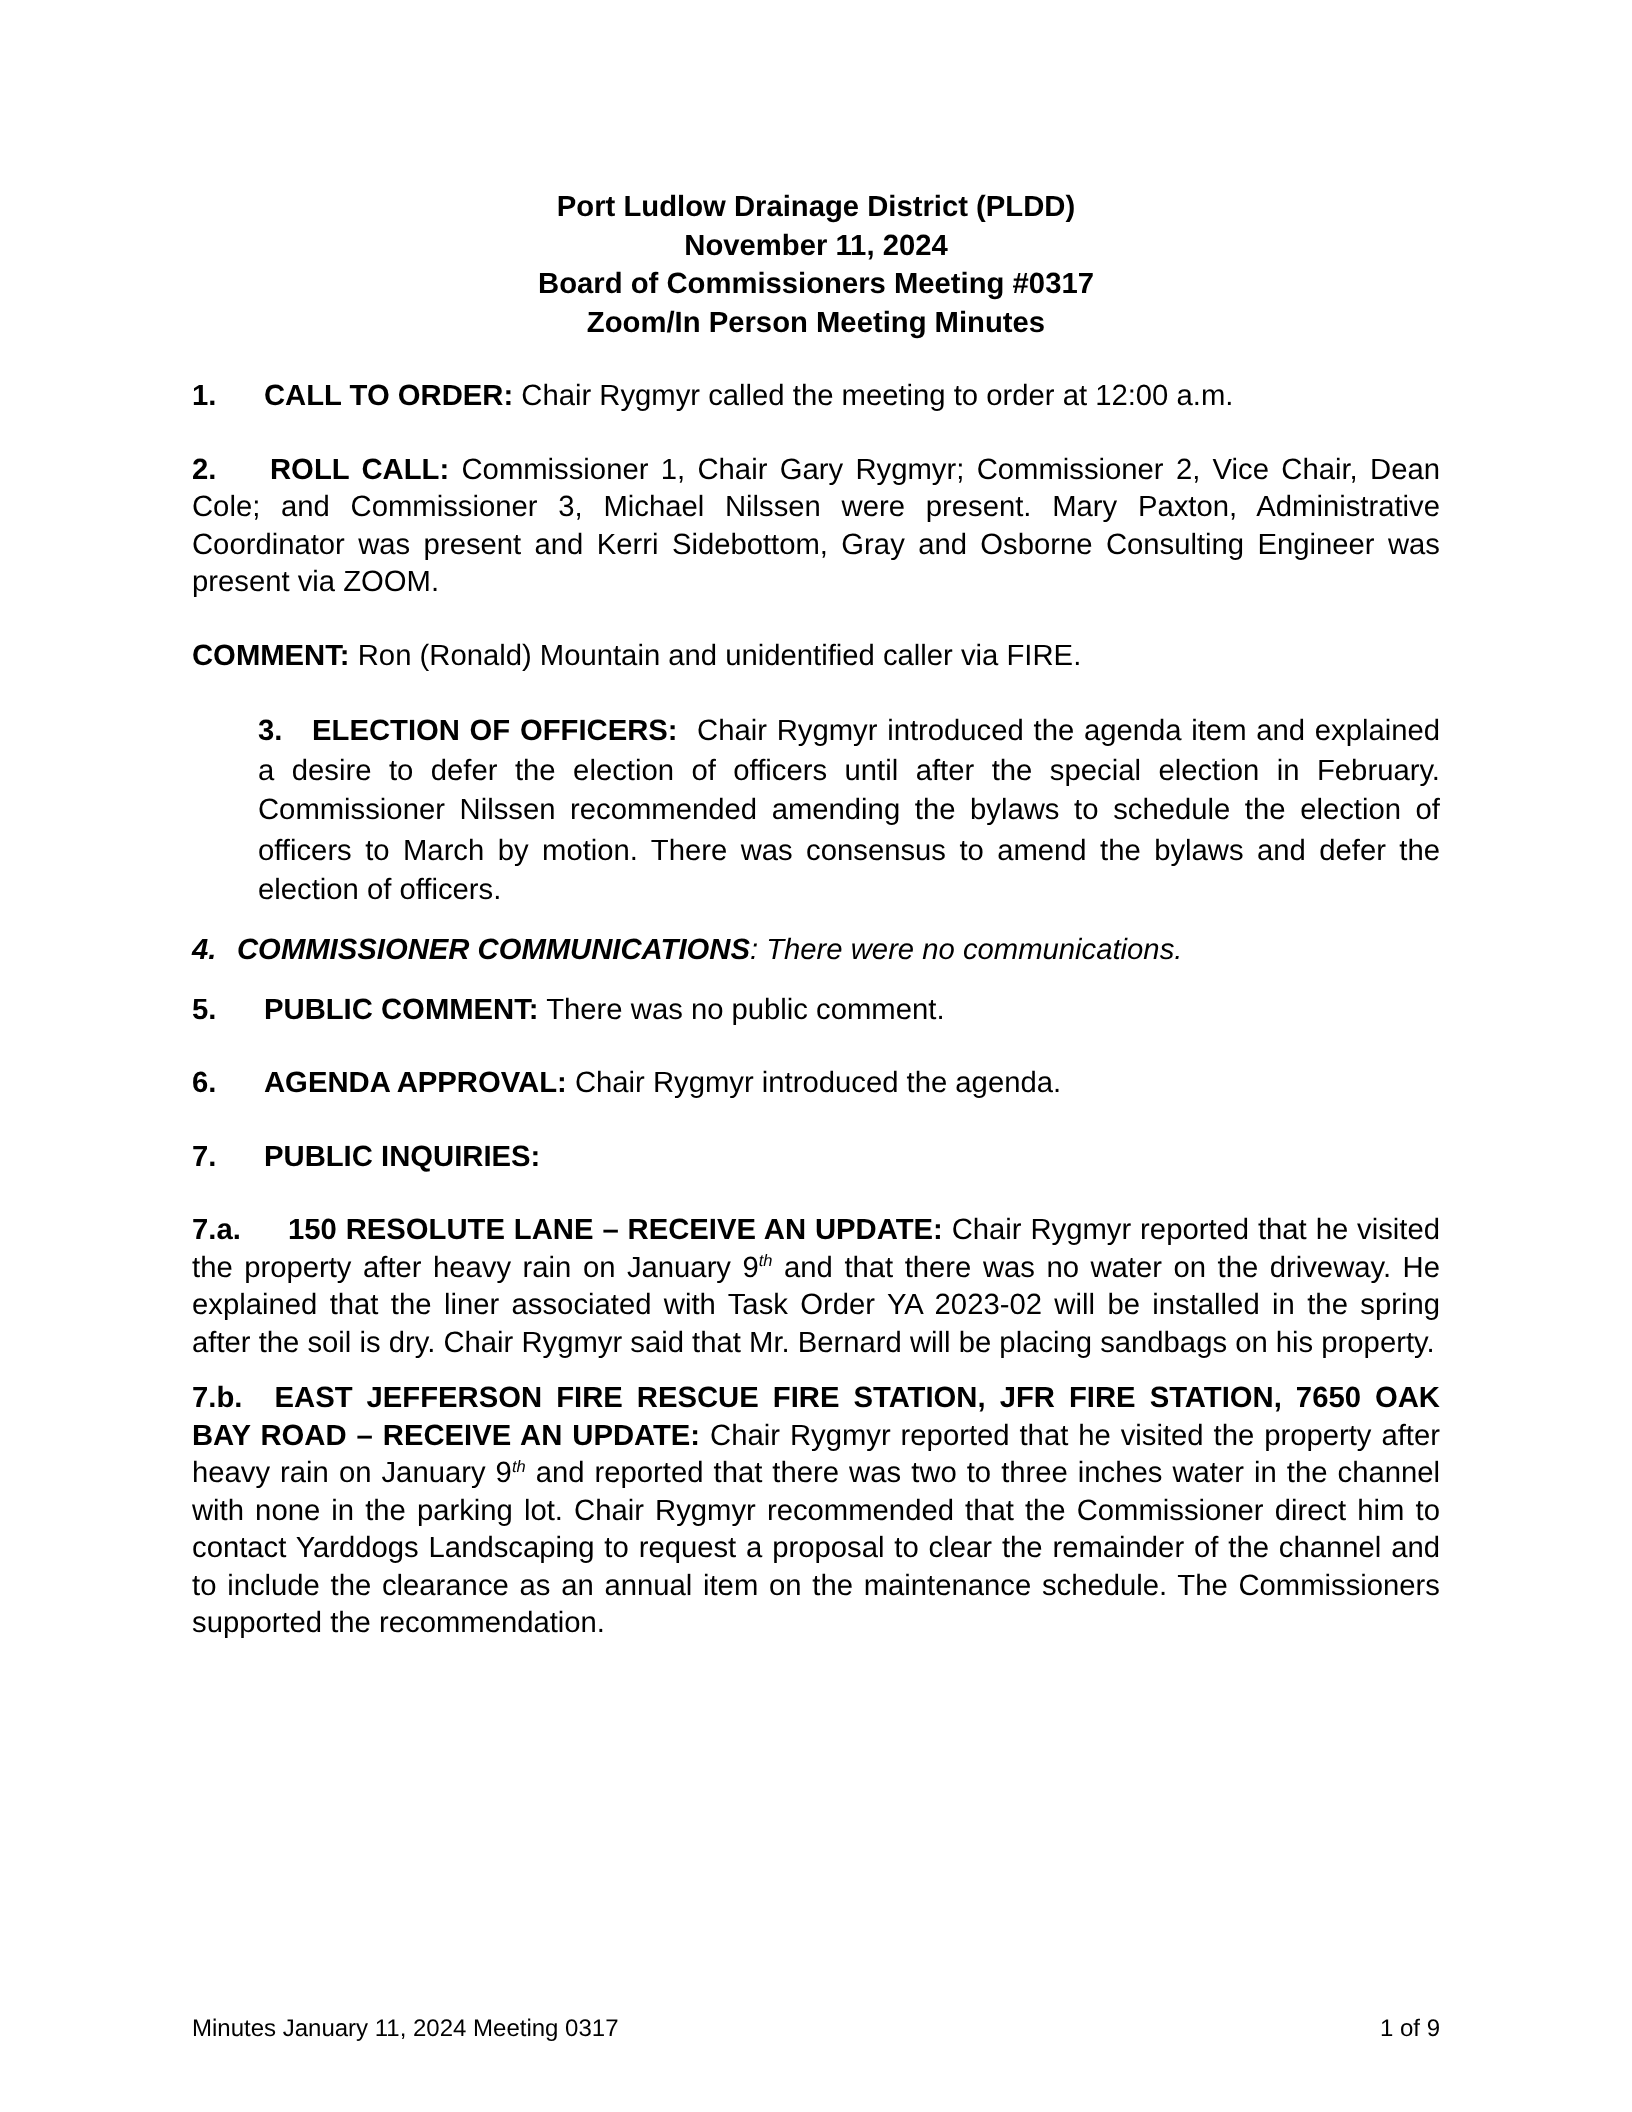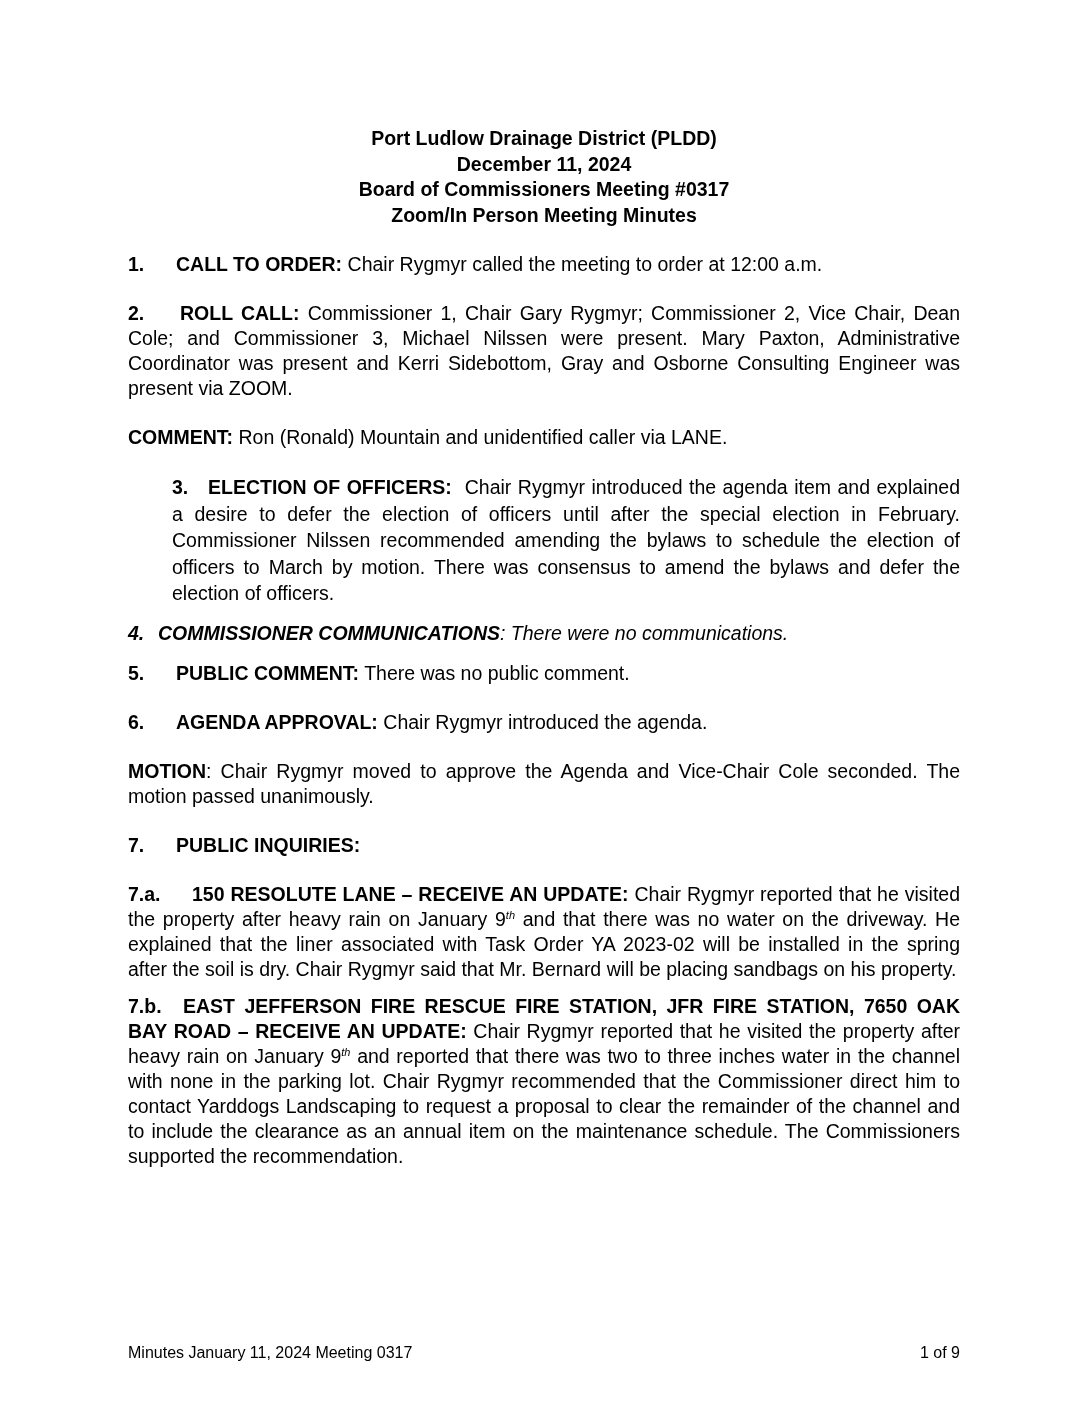--- a/index.html
+++ b/index.html
@@ -22,56 +22,53 @@
   .footer { position: absolute; left: 128px; top: 1344px; width: 832px; font-size: 16px;
             display: flex; justify-content: space-between; }
 </style>
 </head>
 <body>
 
 <div class="page">
 
   <div class="header">
     <div>Port Ludlow Drainage District (PLDD)</div>
-    <div>December 11, 2024</div>
+    <div>November 11, 2024</div>
     <div>Board of Commissioners Meeting #0317</div>
     <div>Zoom/In Person Meeting Minutes</div>
   </div>
 
   <p class="sec">
     <span class="b num n1">1.</span><span class="b">CALL TO ORDER:</span><span> Chair Rygmyr called the meeting to order at 12:00 a.m.</span>
   </p>
 
   <p class="sec">
     <span class="b num n2">2.</span><span class="b">ROLL CALL:</span><span> Commissioner 1, Chair Gary Rygmyr; Commissioner 2, Vice Chair, Dean Cole; and Commissioner 3, Michael Nilssen were present. Mary Paxton, Administrative Coordinator was present and Kerri Sidebottom, Gray and Osborne Consulting Engineer was present via ZOOM.</span>
   </p>
 
   <p class="sec">
-    <span class="b">COMMENT:</span><span> Ron (Ronald) Mountain and unidentified caller via LANE.</span>
+    <span class="b">COMMENT:</span><span> Ron (Ronald) Mountain and unidentified caller via FIRE.</span>
   </p>
 
   <p class="sec" style="line-height:26.5px; margin-bottom:14px;margin-left:44px;">
     <span class="b num n3">3.</span><span class="b">ELECTION OF OFFICERS:</span><span style="white-space:pre-wrap">  Chair Rygmyr introduced the agenda item and explained a desire to defer the election of officers until after the special election in February. Commissioner Nilssen recommended amending the bylaws to schedule the election of officers to March by motion. There was consensus to amend the bylaws and defer the election of officers.</span>
   </p>
 
   <p class="sec" style="margin-bottom:15px;font-style:italic;">
     <span class="b num n4">4.</span><span class="b">COMMISSIONER COMMUNICATIONS</span><span>: There were no communications.</span>
   </p>
 
   <p class="sec">
     <span class="b num n1">5.</span><span class="b">PUBLIC COMMENT:</span><span> There was no public comment.</span>
   </p>
 
   <p class="sec">
     <span class="b num n1">6.</span><span class="b">AGENDA APPROVAL:</span><span> Chair Rygmyr introduced the agenda.</span>
   </p>
 
-  <p class="sec">
-    <span class="b">MOTION</span><span>: Chair Rygmyr moved to approve the Agenda and Vice-Chair Cole seconded. The motion passed unanimously.</span>
-  </p>
 
   <p class="sec">
     <span class="b num n1">7.</span><span class="b">PUBLIC INQUIRIES:</span>
   </p>
 
   <p class="sec" style="margin-bottom:12px;">
     <span class="b num n7a">7.a.</span><span class="b">150 RESOLUTE LANE – RECEIVE AN UPDATE:</span><span> Chair Rygmyr reported that he visited the property after heavy rain on January 9</span><sup>th</sup><span> and that there was no water on the driveway. He explained that the liner associated with Task Order YA 2023-02 will be installed in the spring after the soil is dry. Chair Rygmyr said that Mr. Bernard will be placing sandbags on his property.</span>
   </p>
 
   <p class="sec">

